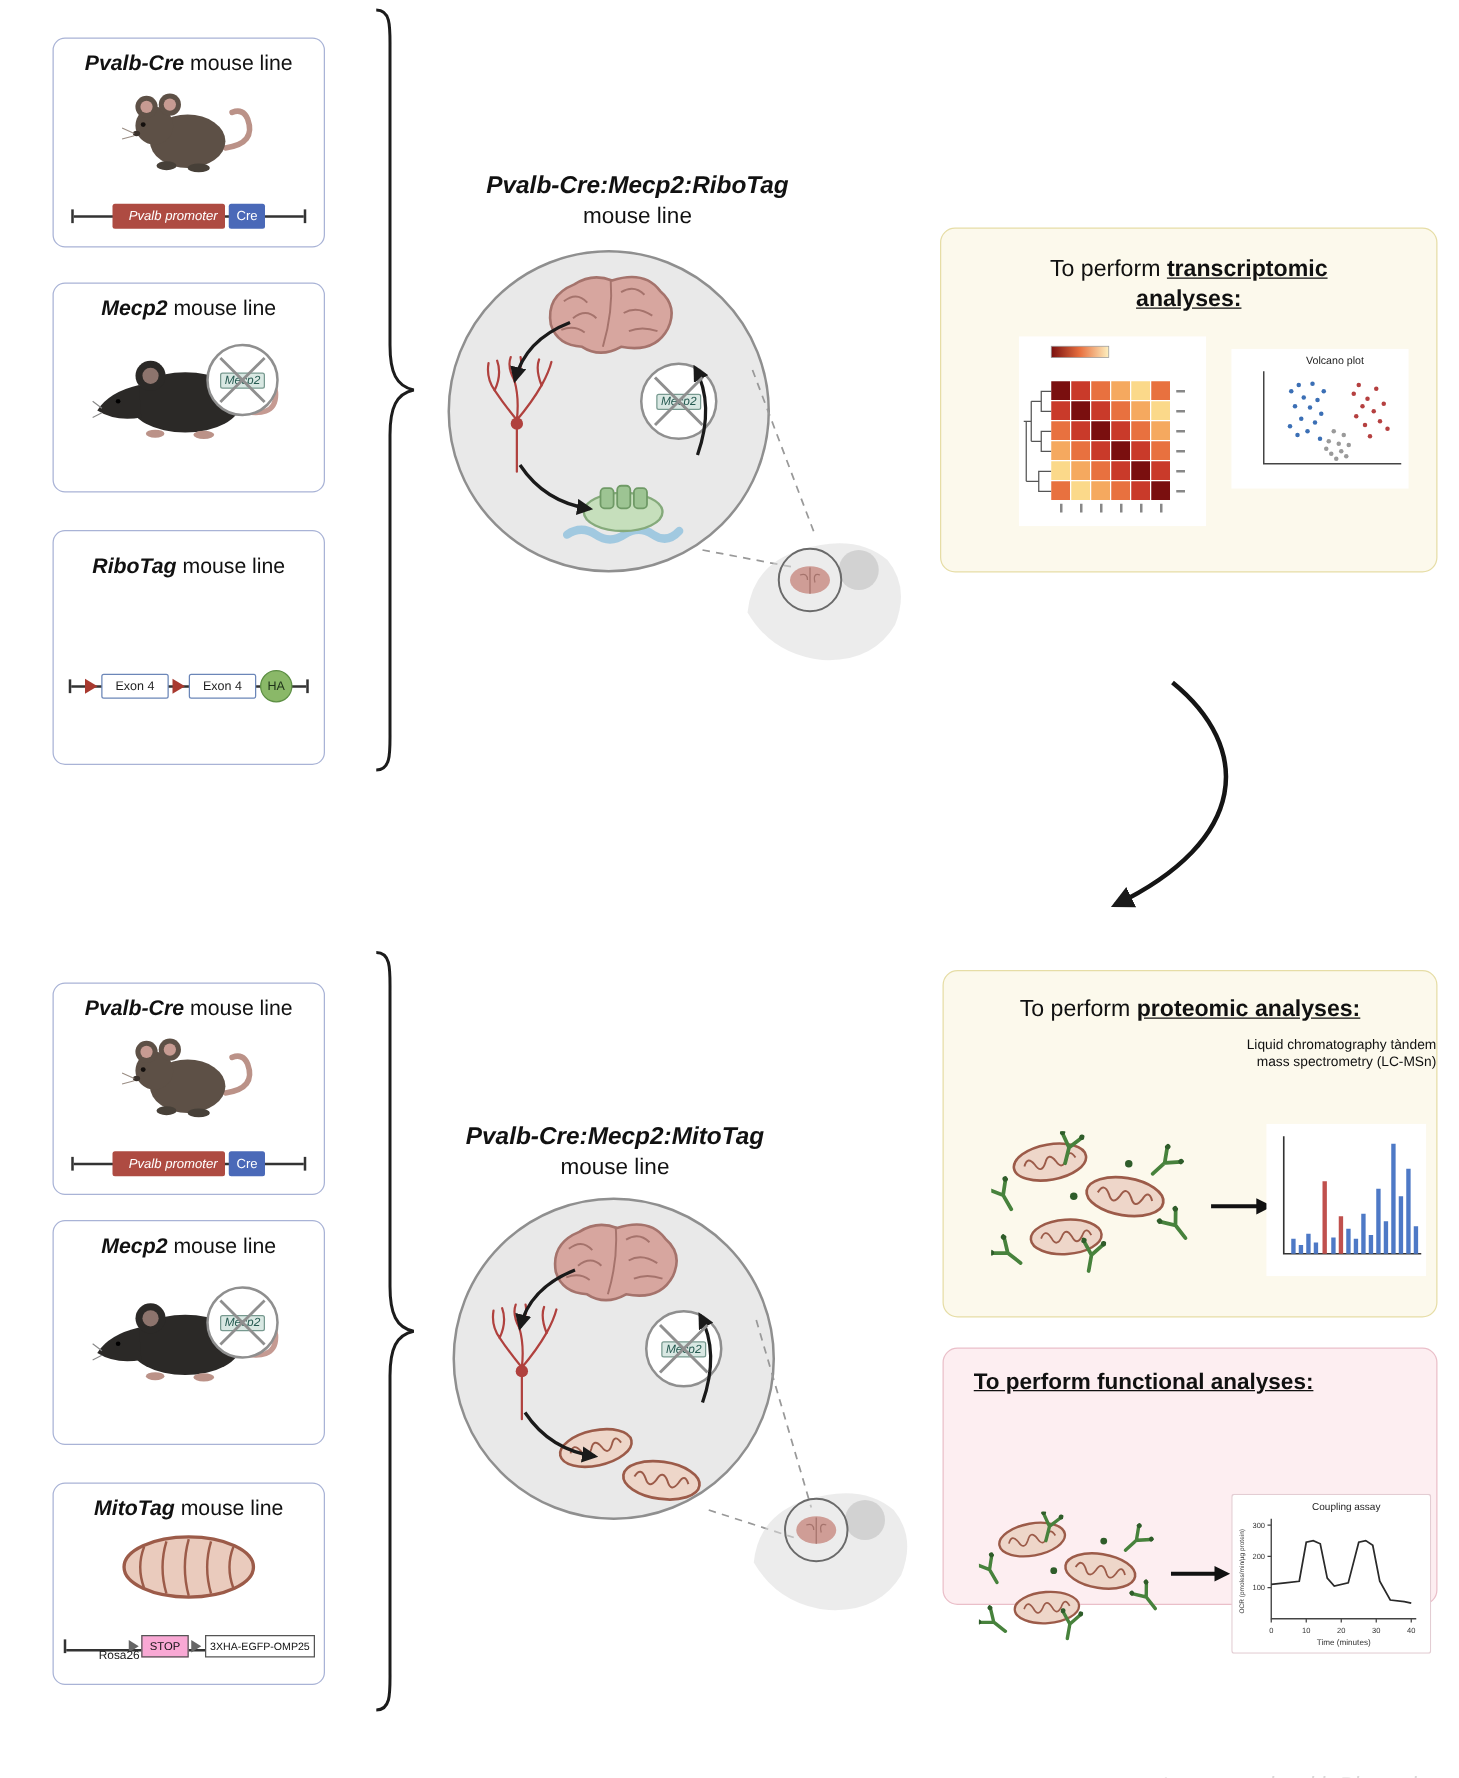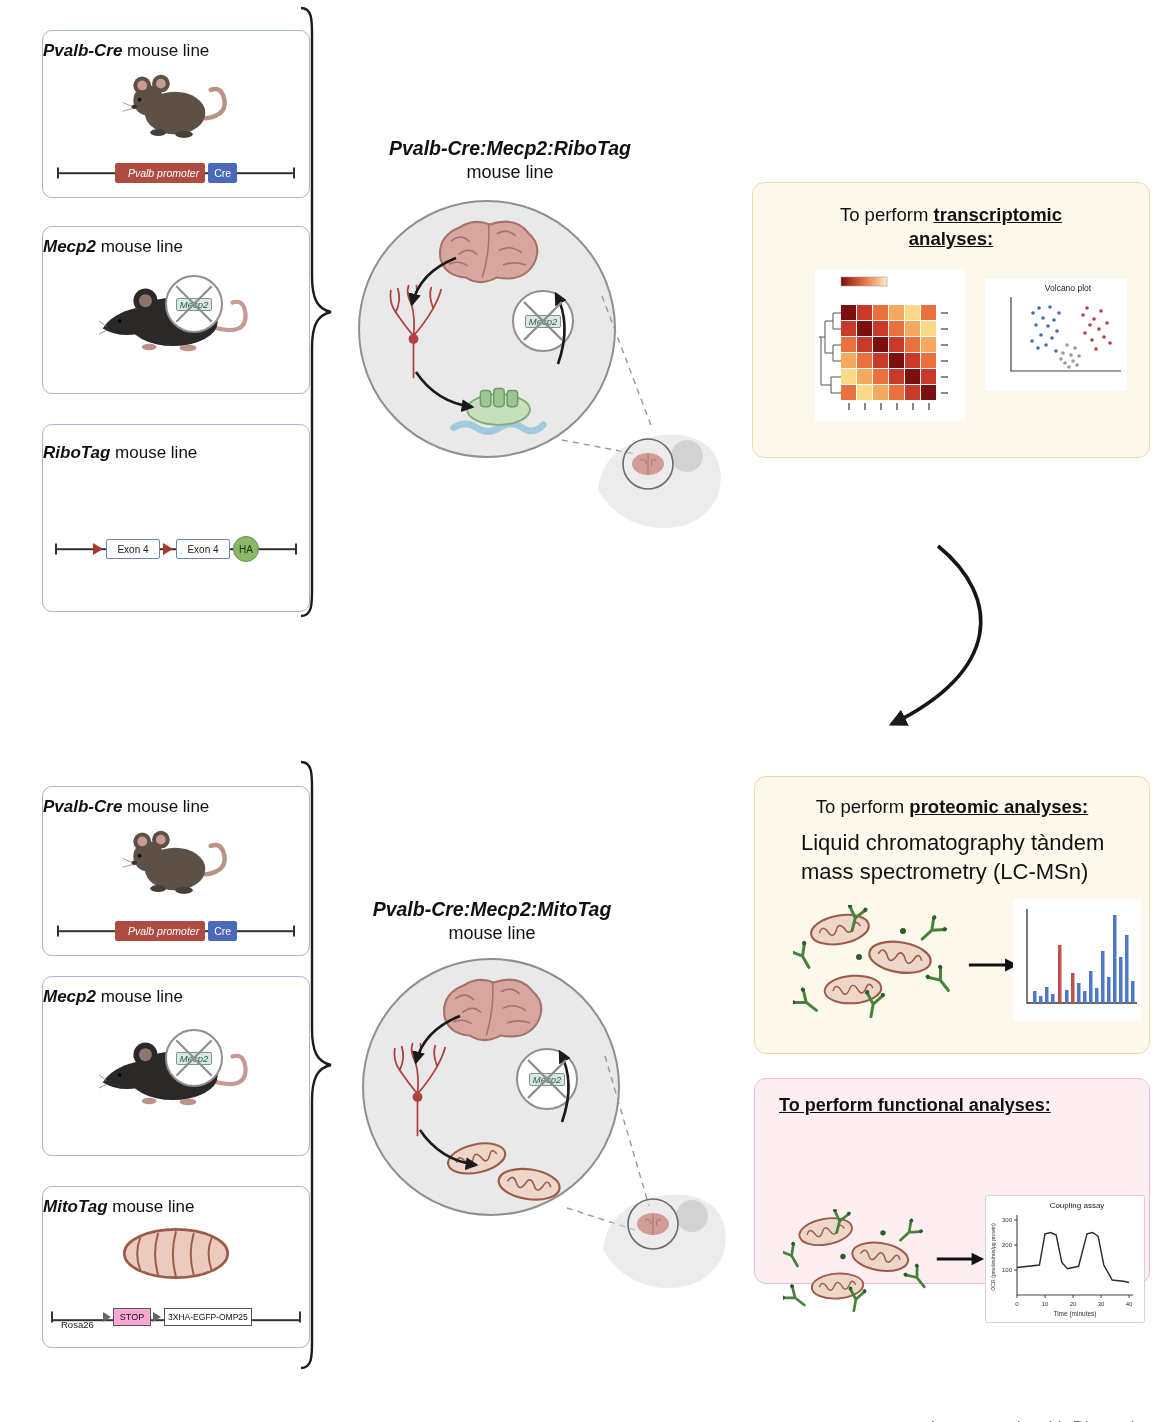--- a/index.html
+++ b/index.html
@@ -1,23 +1,23 @@
 <!DOCTYPE html>
 <html style="--finding-text: #a33b3b; --analysis-box-bg: #fcf9ec; --analysis-box-border: #e6dda6; --functional-box-bg: #fdeef1; --functional-box-border: #eabfc9; --mouse-box-border: #a9b3d6;"><head>
 <meta charset="utf-8">
 <style>
   * { margin:0; padding:0; box-sizing:border-box; }
   body { font-family:"Liberation Sans", sans-serif; background:#fff; color:#111; }
   .canvas { position:relative; width:1167px; height:1422px; background:#fff; overflow:hidden; }
   .abs { position:absolute; }
 
   
-  .mouse-box { position:absolute; width:268px; background:#fff;
+  .mouse-box { position:absolute; width:218px; background:#fff;
     border:1.6px solid var(--mouse-box-border,#a9b3d6); border-radius:10px;
-    padding-top:10px; }
+    text-align:center; padding-top:10px; }
   .box-title { font-size:17px; color:#111; }
   .gene { font-weight:bold; font-style:italic; }
   .ill { display:block; margin:4px auto 0; }
 
   
   .construct { position:absolute; height:24px; }
   .construct::before { content:""; position:absolute; left:2px; right:2px; top:50%;
     height:1.6px; background:#333; transform:translateY(-50%); }
   .c-row { position:relative; z-index:1; display:flex; align-items:center; justify-content:center;
     height:100%; gap:3px; }
@@ -56,21 +56,21 @@
   .xc-cross { position:absolute; inset:0; width:100%; height:100%; z-index:2; }
   .xc-cross line { stroke:#8f8f8f; stroke-width:2.4; }
 
   
   .analysis-box { position:absolute; background:var(--analysis-box-bg,#fcf9ec);
     border:1.6px solid var(--analysis-box-border,#e6dda6); border-radius:12px; }
   .func-box { position:absolute; background:var(--functional-box-bg,#fdeef1);
     border:1.6px solid var(--functional-box-border,#eabfc9); border-radius:12px; }
   .heading { font-size:18.5px; text-align:center; line-height:1.3; color:#111; }
   .emph { font-weight:bold; text-decoration:underline; margin-left:0.28em; }
-  .method { font-size:22px; text-align:left; line-height:1.3; color:#111;padding-left:46px; }
+  .method { font-size:11px; text-align:right; line-height:1.3; color:#111;padding-left:46px; }
   .finding { position:absolute; text-align:center; font-weight:bold; font-size:18.5px;
     line-height:1.3; color:var(--finding-text,#a33b3b); }
   .func-heading { font-size:18px; font-weight:bold; text-decoration:underline; }
   .func-items { font-size:17.5px; line-height:1.32; color:#111; }
   .credit { position:absolute; font-size:18px; font-style:italic; color:#6d6d6d; text-align:right; }
 </style>
 </head>
 <body>
 
 <div class="canvas">
@@ -443,21 +443,21 @@
   <div class="mouse-box" style="left:42px;top:1186px;height:162px">
     <div class="box-title">
       <span class="gene">MitoTag</span><span> mouse line</span>
     </div>
     <svg class="ill" width="122" height="58" viewBox="0 0 130 65" style="margin-top:8px">
         <use href="#sym-mito-big"></use>
       </svg>
     <div class="construct" style="left:8px;right:8px;bottom:12px;height:30px">
       <span class="tick l" style="top:40%"></span>
       <span class="tick r" style="top:40%"></span>
-      <span class="rosa-label" style="left:10px;top:14px">Rosa26</span>
+      <span class="rosa-label" style="left:28px;top:14px">Rosa26</span>
       <span class="tri gray abs" style="left:52px;top:7px"></span>
       <span class="mini-box stop" style="left:62px;top:3px;width:38px">STOP</span>
       <span class="tri gray abs" style="left:102px;top:7px"></span>
       <span class="mini-box" style="left:113px;top:3px;font-size:8.5px">3XHA-EGFP-OMP25</span>
     </div>
   </div>
 
   <svg class="brace" style="left:293px;top:760px" width="42" height="610" viewBox="0 0 42 612">
     <path d="M8,2 C20,2 19,16 19,34 L19,270 C19,292 24,303 38,306 C24,309 19,320 19,342 L19,578 C19,596 20,610 8,610" fill="none" stroke="#1c1c1c" stroke-width="2.4"></path>
   </svg>

